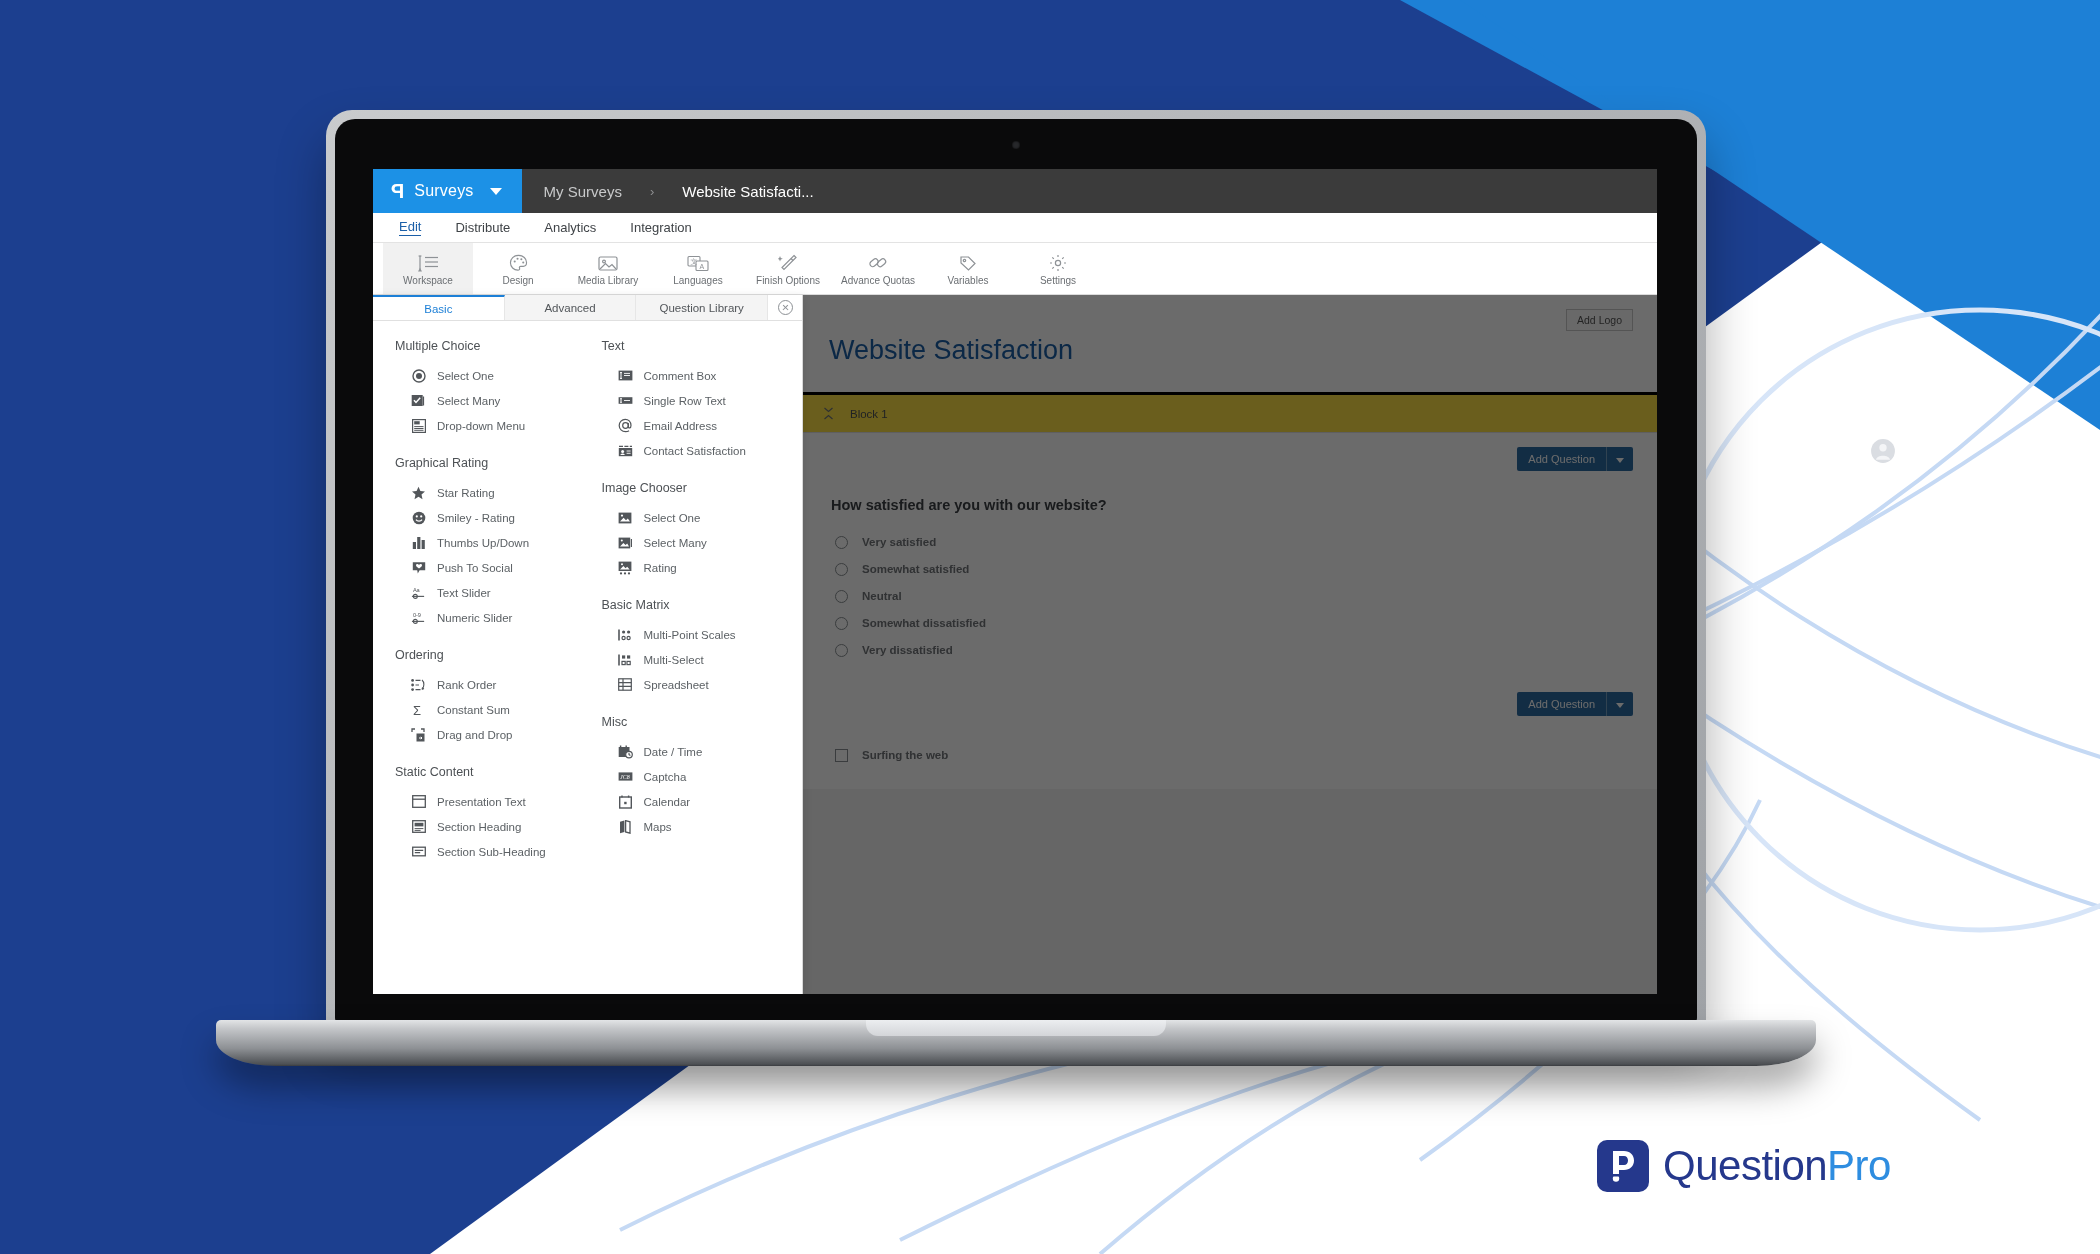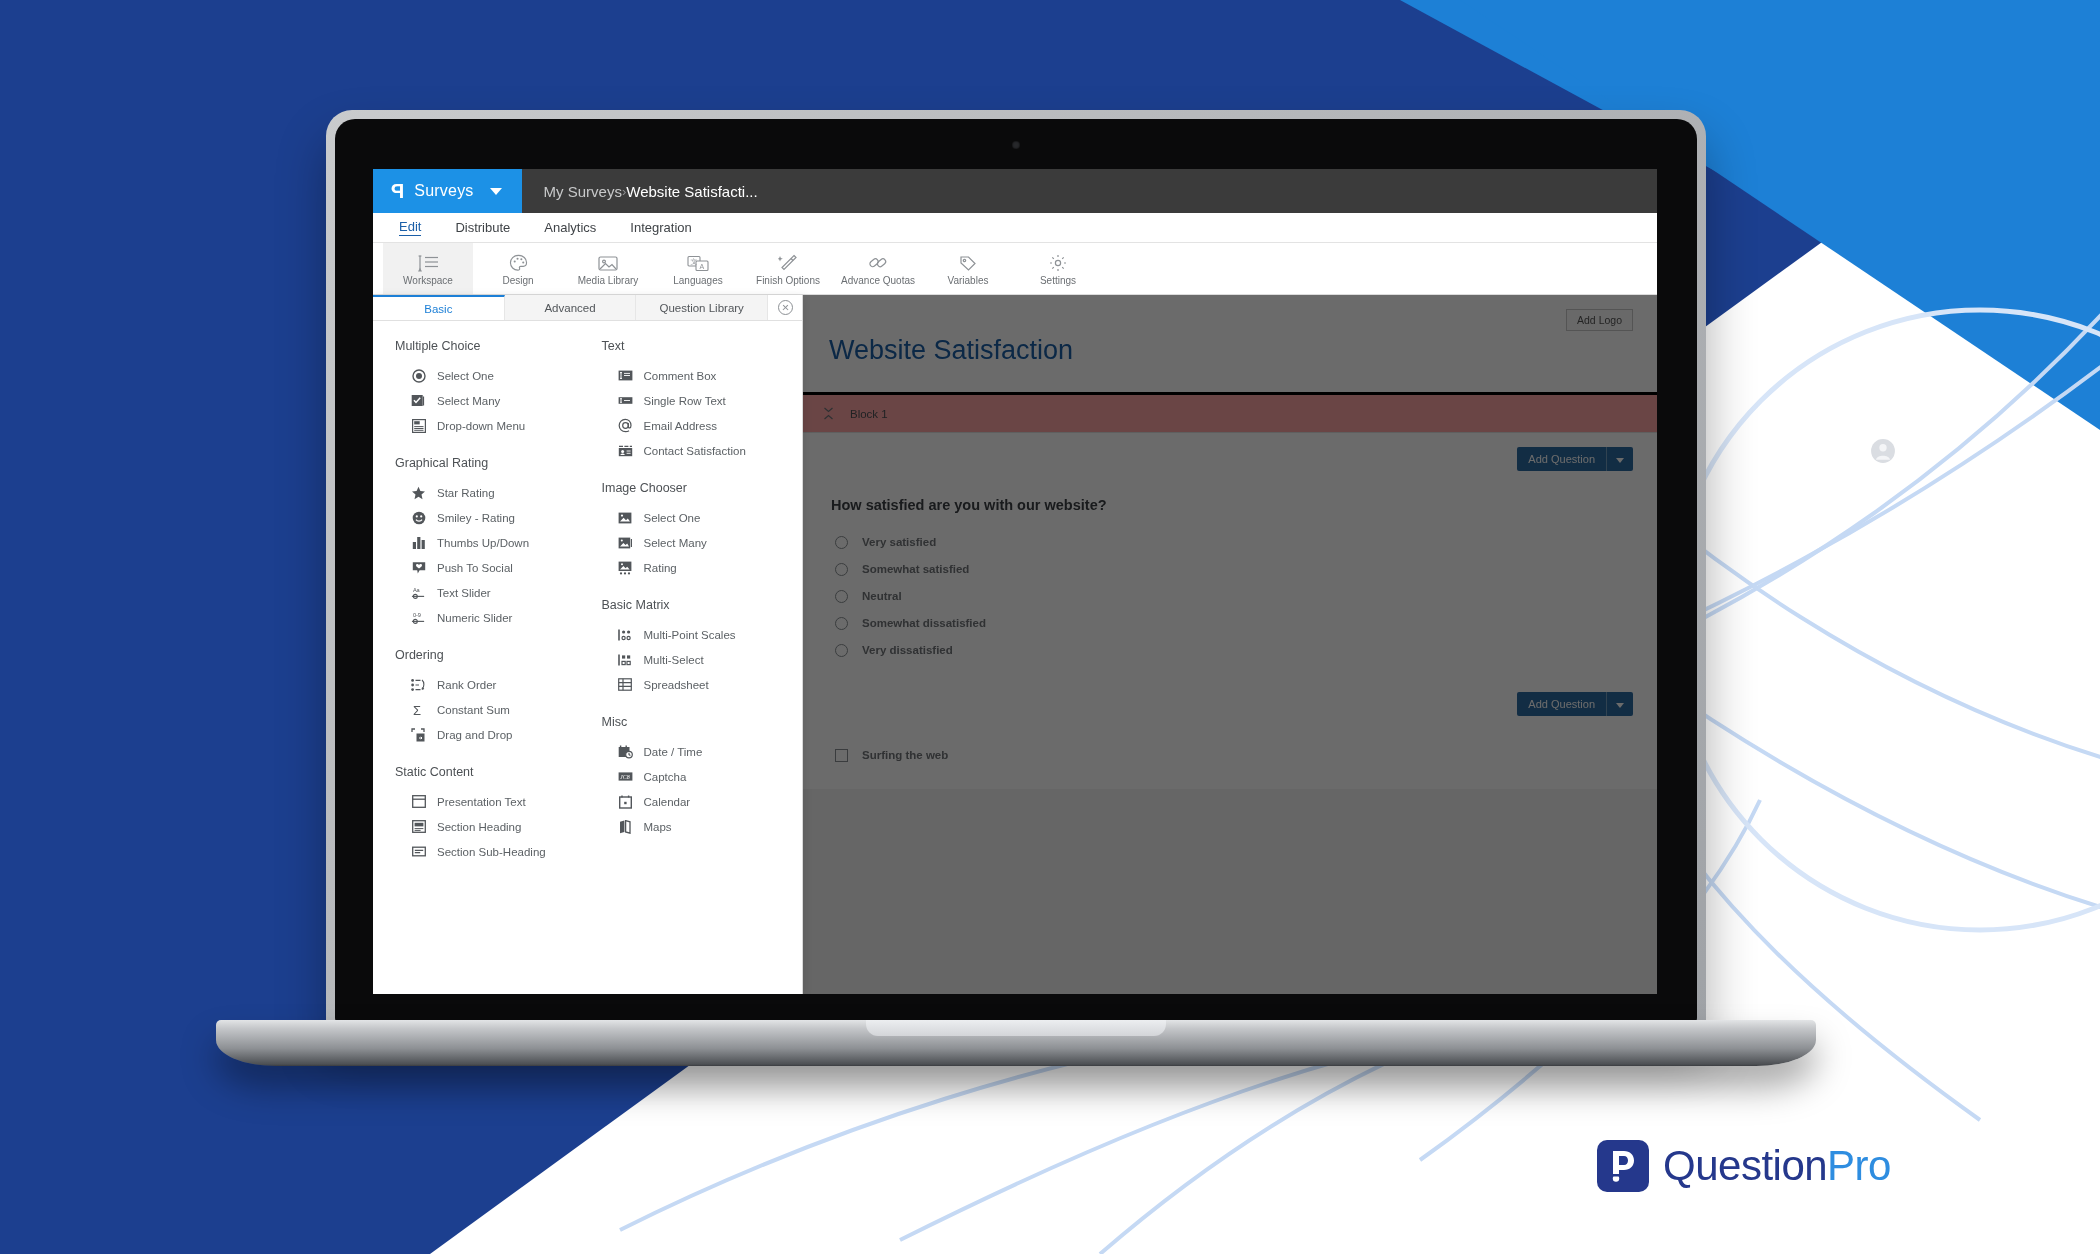--- a/index.html
+++ b/index.html
@@ -81,21 +81,21 @@
   .brand-logo {
     font-size: 20px; font-weight: bold; color:#fff; line-height:1;
     transform: scaleX(-1);
     display:inline-block;
   }
   .brand-label { font-size:16px; color:#fff; letter-spacing:.2px; }
   .brand-caret {
     width:0;height:0;border-left:6px solid transparent;border-right:6px solid transparent;
     border-top:7px solid #fff; margin-left:6px;
   }
-  .crumbs { display:flex; align-items:center; gap:0; padding-left:22px; font-size:15px; }
+  .crumbs { display:flex; align-items:center; gap:28px; padding-left:22px; font-size:15px; }
   .crumb-root { color:#c8c9ca; }
   .crumb-sep { color:#8f9092; font-size:13px; }
   .crumb-cur { color:#fff; }
 
   .menubar {
     height: 30px;
     background: #fff;
     border-bottom: 1px solid #e3e3e3;
     display:flex; align-items:center; gap:34px;
     padding-left: 26px;
@@ -174,21 +174,21 @@
     position:relative;
   }
   .add-logo {
     position:absolute; right:24px; top:14px;
     border:1px solid #c9c9c9; background:#fbfbfb;
     font-size:10.5px; color:#555; padding:4px 10px; cursor:pointer;
   }
   .survey-title { font-size:27px; color:#1b5fa8; margin-top: 26px; font-weight:400; }
 
   .block-bar {
-    background:#fca5a5; border-bottom:1px solid #e2e2e2;
+    background:#fde047; border-bottom:1px solid #e2e2e2;
     height:38px; display:flex; align-items:center; gap:16px; padding-left:20px;
   }
   .block-collapse { color:#6f7377; font-size:13px; line-height:9px; }
   .block-name { font-size:11.5px; color:#4d5155; }
 
   .qbody { background:#fff; padding: 0 0 20px 0; }
   .addq-row { display:flex; justify-content:flex-end; padding: 14px 24px 0 0; }
   .addq {
     display:flex; background:#2d6ca2; color:#fff; font-size:11px; border-radius:2px; cursor:pointer;
   }

